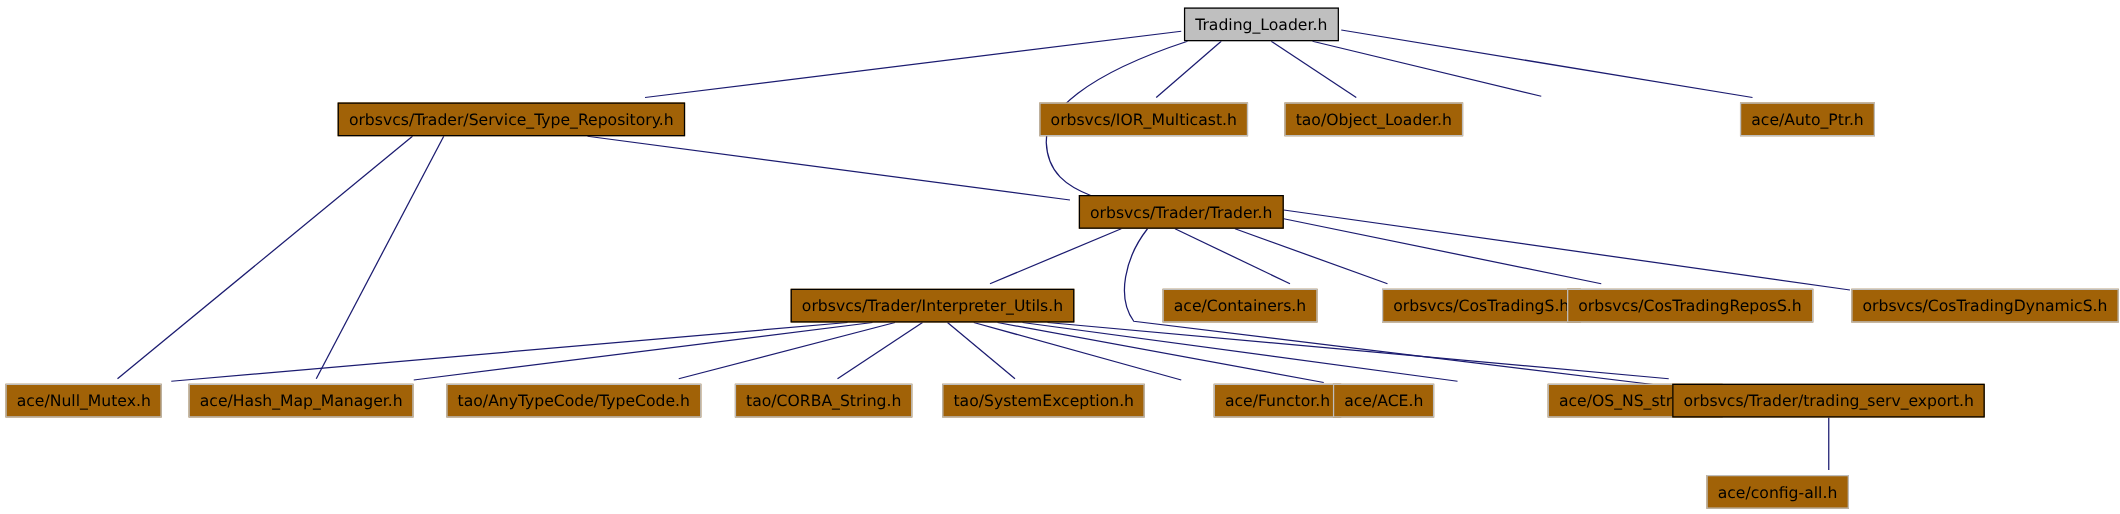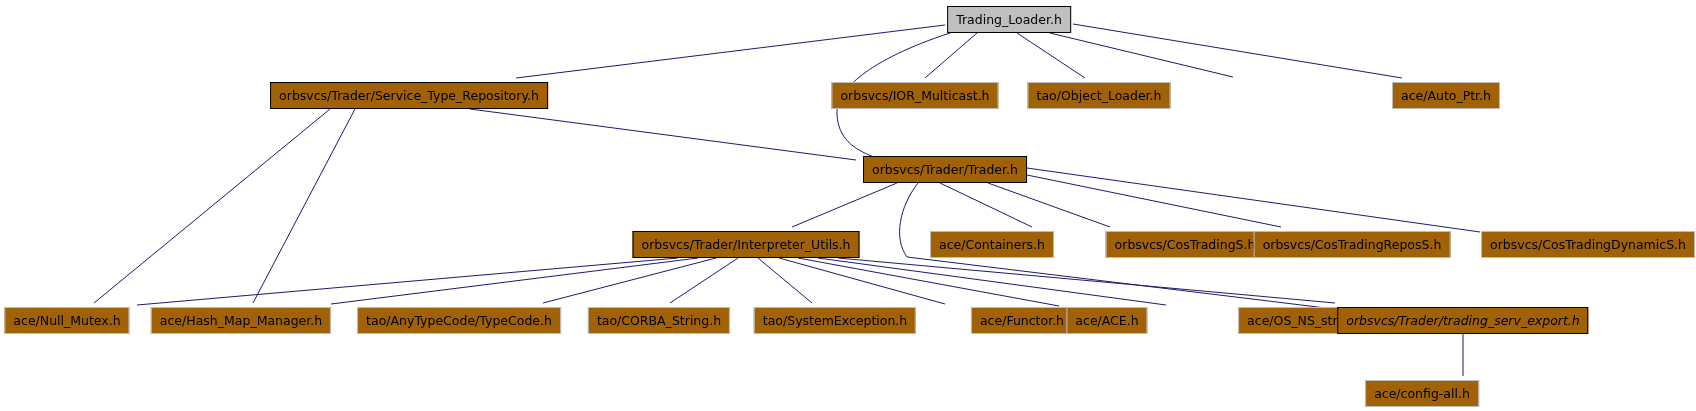--- a/index.html
+++ b/index.html
@@ -84,15 +84,15 @@
     <div class="node leaf" style="left: 1352px; top: 231px;">orbsvcs/CosTradingReposS.h</div>
     <div class="node leaf" style="left: 1588px; top: 231px;">orbsvcs/CosTradingDynamicS.h</div>
     <div class="node leaf" style="left: 67px; top: 307px;">ace/Null_Mutex.h</div>
     <div class="node leaf" style="left: 241px; top: 307px;">ace/Hash_Map_Manager.h</div>
     <div class="node leaf" style="left: 459px; top: 307px;">tao/AnyTypeCode/TypeCode.h</div>
     <div class="node leaf" style="left: 659px; top: 307px;">tao/CORBA_String.h</div>
     <div class="node leaf" style="left: 835px; top: 307px;">tao/SystemException.h</div>
     <div class="node leaf" style="left: 986px; top: 307px; margin-left: 36px;">ace/Functor.h</div>
     <div class="node leaf" style="left: 1107px; top: 307px;">ace/ACE.h</div>
     <div class="node leaf" style="left: 1308px; top: 307px;">ace/OS_NS_string.h</div>
-    <div class="node internal" style="left: 1463px; top: 307px; font-style: italic;">orbsvcs/Trader/trading_serv_export.h</div>
+    <div class="node internal" style="left: 1463px; top: 307px;">orbsvcs/Trader/trading_serv_export.h</div>
     <div class="node leaf" style="left: 1377px; top: 380px; margin-left: 45px;">ace/config-all.h</div>
   </div>
 
 </body></html>

